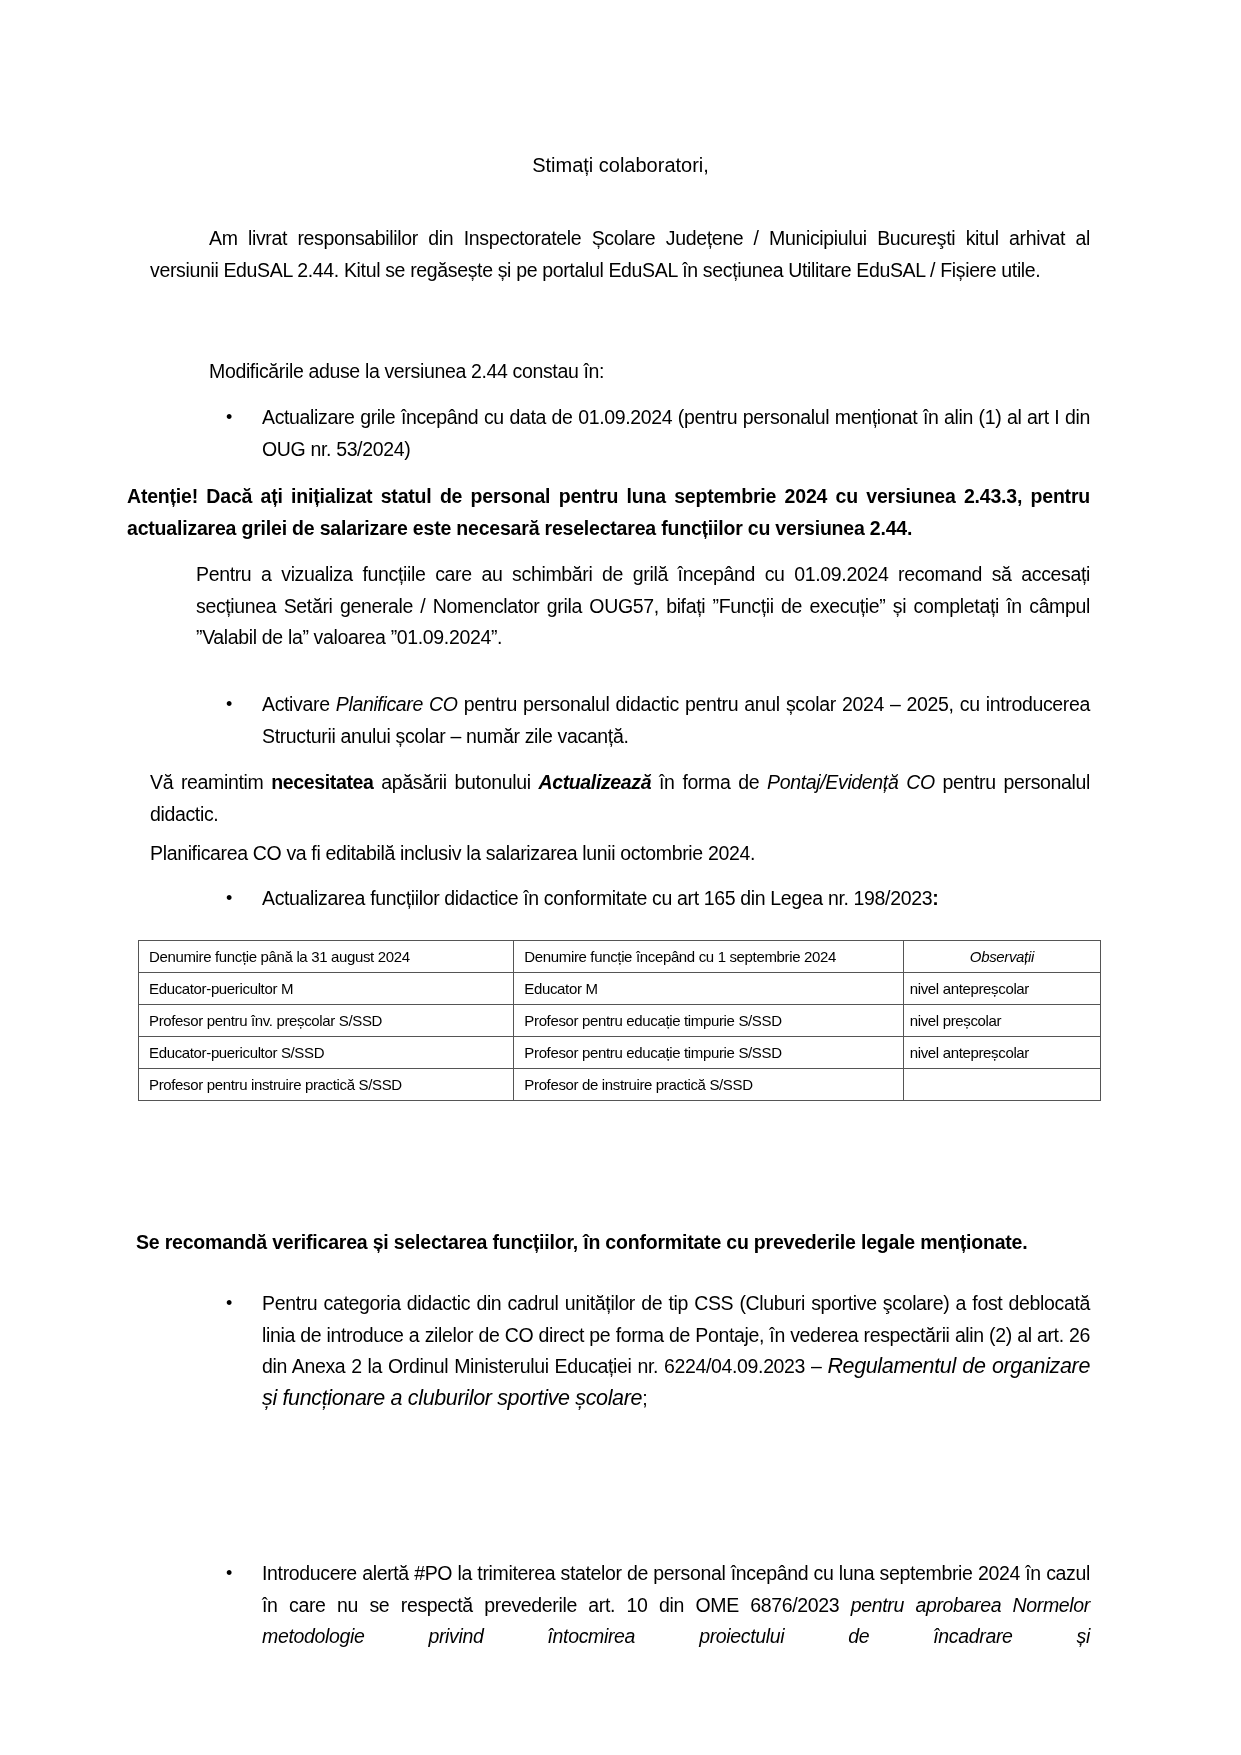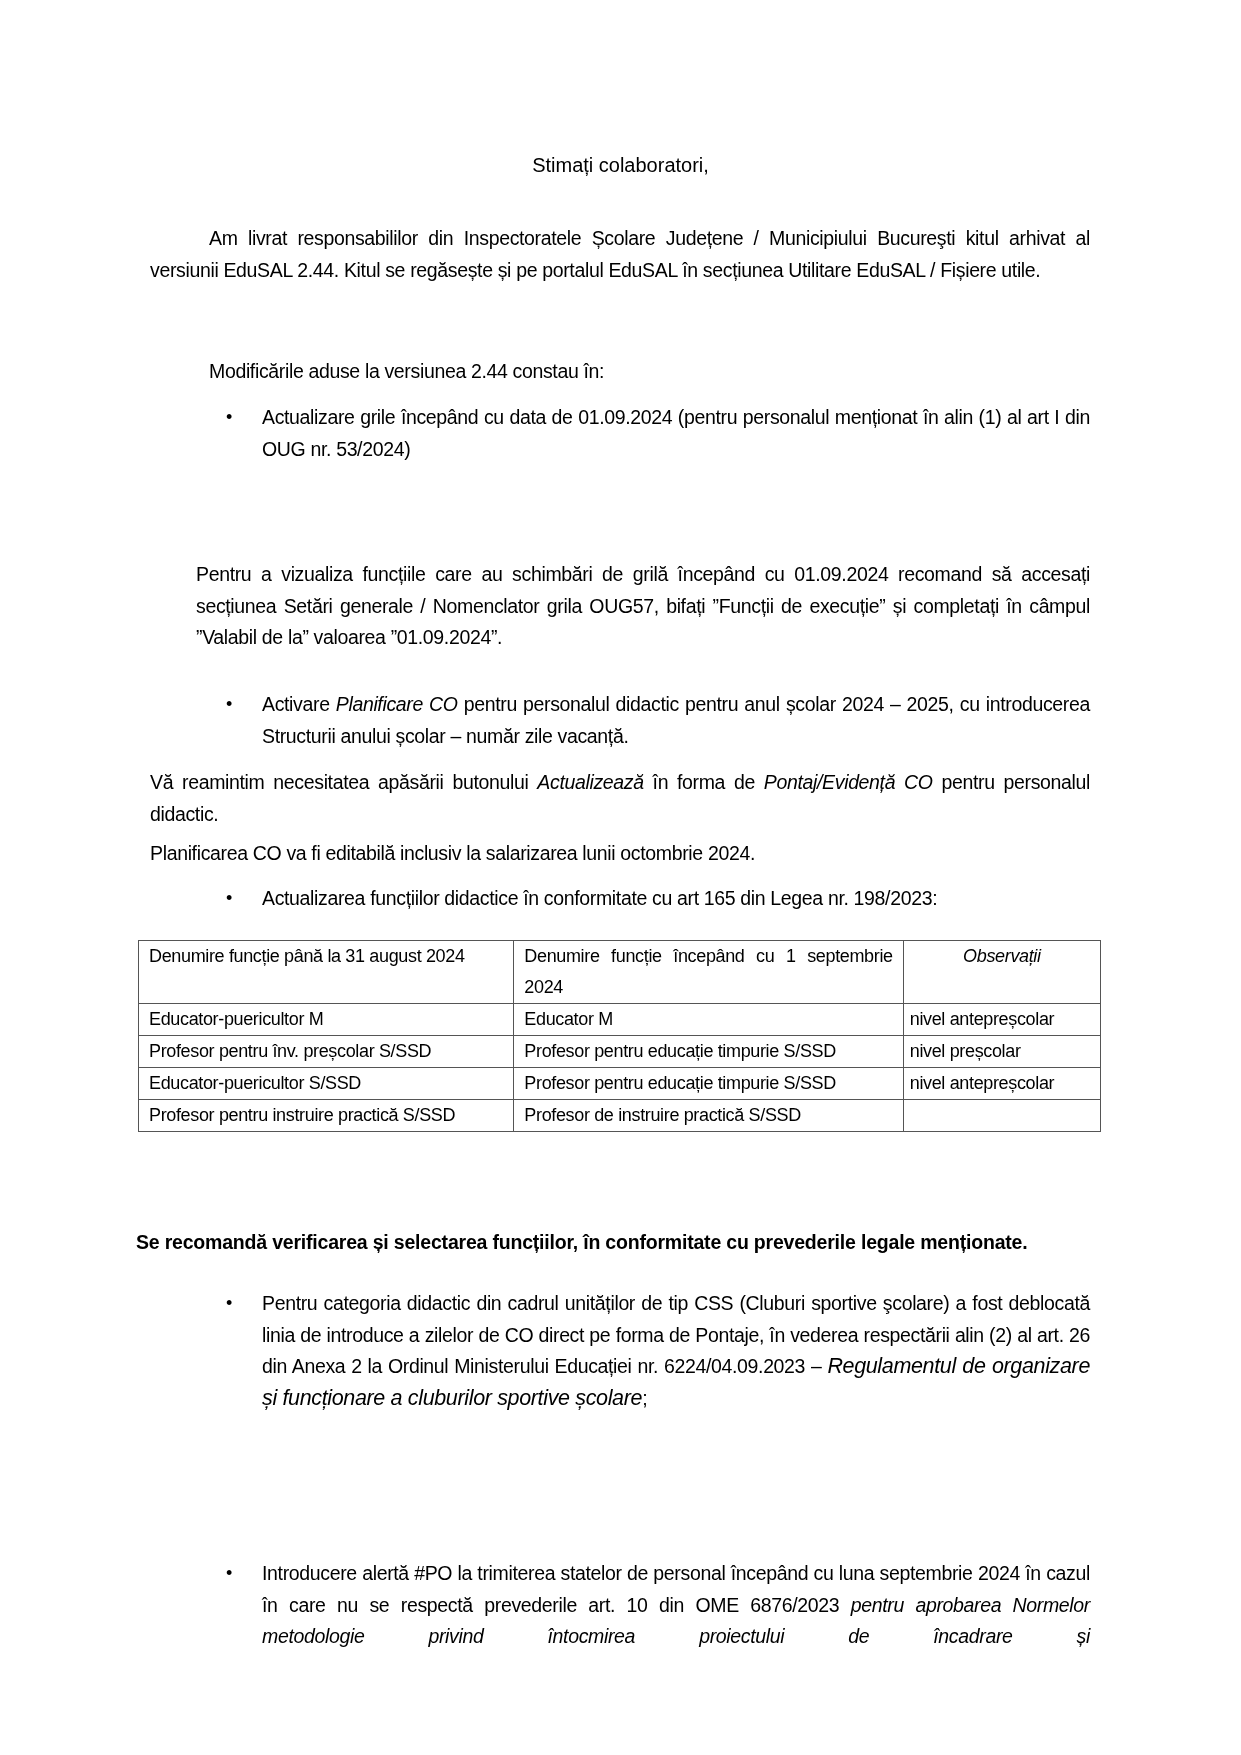--- a/index.html
+++ b/index.html
@@ -10,27 +10,27 @@
   }
   .page { position: absolute; left: 0; top: 0; width: 1241px; height: 1755px; }
   .p {
     position: absolute; margin: 0;
     font-size: 19.5px; line-height: 31.5px;
     text-align: justify; text-align-last: left;
     letter-spacing: -0.35px;
   }
   .title { position: absolute; left: 0; width: 1241px; top: 150px; text-align: center; font-size: 20px; line-height: 31px; }
   .bullet-dot { position: absolute; font-size: 18px; line-height: 31.5px; }
-  b { font-weight: normal; }
+  b { font-weight: bold; }
   i { font-style: italic; }
   .big-italic { font-size: 21.5px; }
 
   table.fn-table {
     position: absolute; left: 138px; top: 940px; width: 963px;
-    border-collapse: collapse; font-size: 18px; letter-spacing: -0.35px;
+    border-collapse: collapse; font-size: 15px; letter-spacing: -0.35px;
   }
   table.fn-table td {
     border: 1.5px solid #555555; vertical-align: top;
     padding: 0 10px; line-height: 31px; text-align: justify; text-align-last: left;
   }
   table.fn-table td.c1 { width: 352px; }
   table.fn-table td.c2 { width: 366px; }
   table.fn-table td.c3 { width: 183px; padding: 0 6px; }
   table.fn-table td.hdr3 { text-align: center; text-align-last: center; font-style: italic; }
 </style>
@@ -41,20 +41,21 @@
 
   <div class="title">Stimați colaboratori,</div>
 
   <p class="p" style="left:150px; top:223px; width:940px; text-indent:59px;">Am livrat responsabililor din Inspectoratele Școlare Județene / Municipiului Bucureşti kitul arhivat al versiunii EduSAL 2.44. Kitul se regăsește și pe portalul EduSAL în secțiunea Utilitare EduSAL / Fișiere utile.</p>
 
   <p class="p" style="left:209px; top:356px; width:880px;">Modificările aduse la versiunea 2.44 constau în:</p>
 
   <span class="bullet-dot" style="left:226px; top:402px;">•</span>
   <p class="p" style="left:262px; top:402px; width:828px;">Actualizare grile începând cu data de 01.09.2024 (pentru personalul menționat în alin (1) al art I din OUG nr. 53/2024)</p>
 
+  <p class="p" style="left:127px; top:481px; width:963px; font-weight:bold; letter-spacing:-0.2px;">Atenție! Dacă ați inițializat statul de personal pentru luna septembrie 2024 cu versiunea 2.43.3, pentru actualizarea grilei de salarizare este necesară reselectarea funcțiilor cu versiunea 2.44.</p>
 
   <p class="p" style="left:196px; top:559px; width:894px;">Pentru a vizualiza funcțiile care au schimbări de grilă începând cu 01.09.2024 recomand să accesați secțiunea Setări generale / Nomenclator grila OUG57, bifați ”Funcții de execuție” și completați în câmpul ”Valabil de la” valoarea ”01.09.2024”.</p>
 
   <span class="bullet-dot" style="left:226px; top:689px;">•</span>
   <p class="p" style="left:262px; top:689px; width:828px;"><span>Activare </span><i>Planificare CO</i><span> pentru personalul didactic pentru anul școlar 2024 – 2025, cu introducerea Structurii anului școlar – număr zile vacanță.</span></p>
 
   <p class="p" style="left:150px; top:767px; width:940px;"><span>Vă reamintim </span><b>necesitatea</b><span> apăsării butonului </span><b><i>Actualizează</i></b><span> în forma de </span><i>Pontaj/Evidență CO</i><span> pentru personalul didactic.</span></p>
 
   <p class="p" style="left:150px; top:838px; width:940px;">Planificarea CO va fi editabilă inclusiv la salarizarea lunii octombrie 2024.</p>
 

